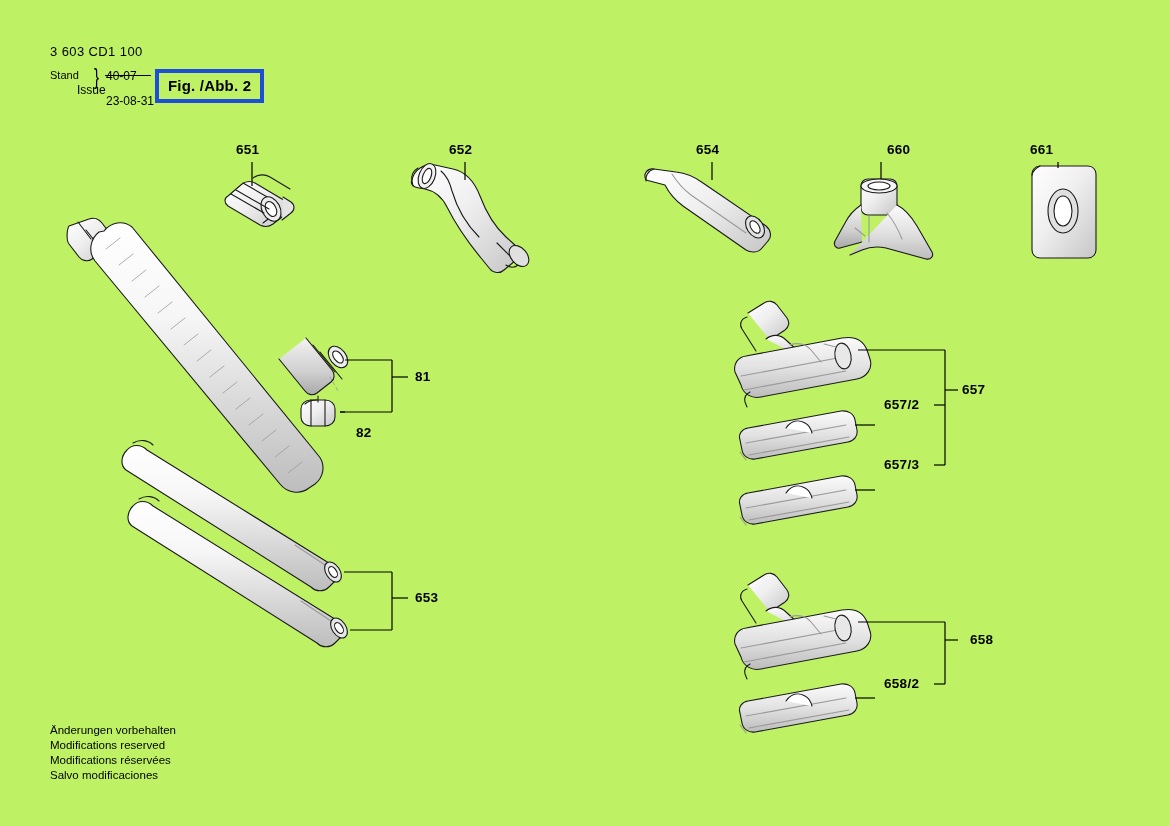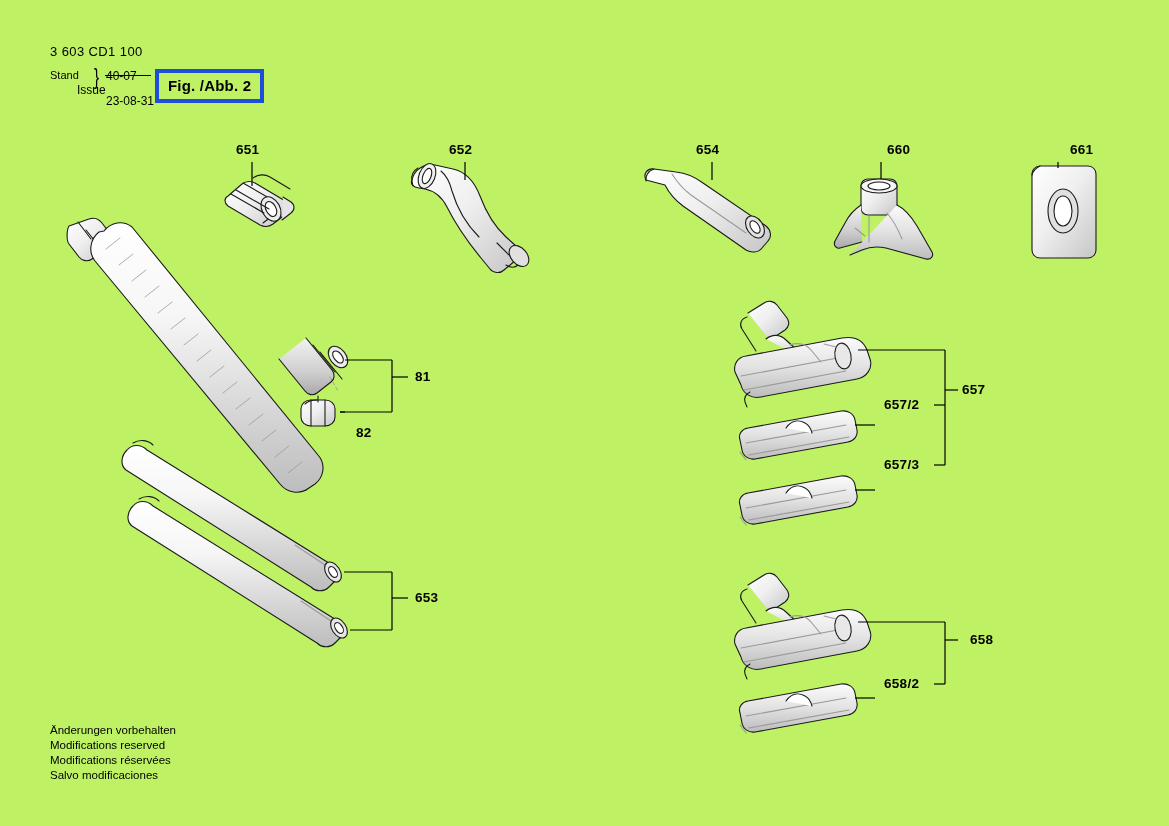--- a/index.html
+++ b/index.html
@@ -357,21 +357,21 @@
       <path d="M934 684 L945 684"></path>
       <path d="M945 622 L945 684"></path>
       <path d="M945 640 L958 640"></path>
     </g>
   </svg>
 
   <div class="abs callout" style="left:236px; top:142px;">651</div>
   <div class="abs callout" style="left:449px; top:142px;">652</div>
   <div class="abs callout" style="left:696px; top:142px;">654</div>
   <div class="abs callout" style="left:865px; top:142px;margin-left:22px;">660</div>
-  <div class="abs callout" style="left:1070px; top:142px;">661</div>
+  <div class="abs callout" style="left:1030px; top:142px;">661</div>
 
   <div class="abs callout" style="left:415px; top:369px;">81</div>
   <div class="abs callout" style="left:356px; top:425px;">82</div>
   <div class="abs callout" style="left:415px; top:590px;">653</div>
 
   <div class="abs callout" style="left:962px; top:382px;">657</div>
   <div class="abs callout" style="left:884px; top:397px;">657/2</div>
   <div class="abs callout" style="left:884px; top:457px;">657/3</div>
 
   <div class="abs callout" style="left:962px; top:632px;margin-left:8px;">658</div>

